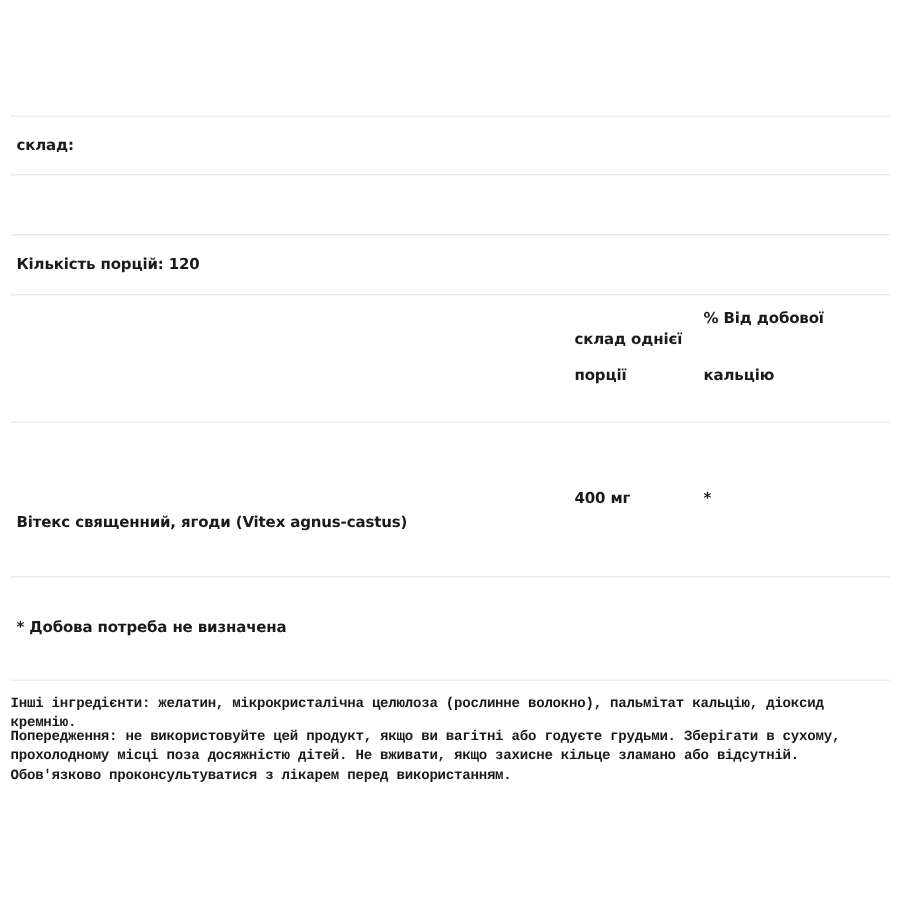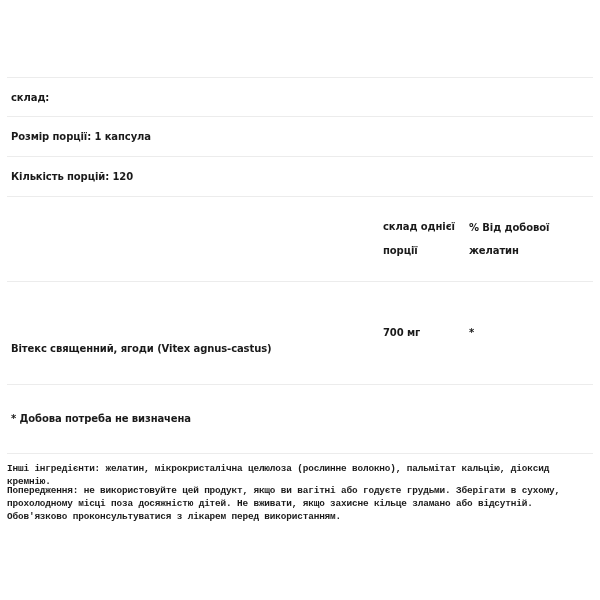--- a/index.html
+++ b/index.html
@@ -10,33 +10,32 @@
   .txt { position:absolute; font-size:10px; font-weight:bold; letter-spacing:-0.1px; white-space:nowrap; }
   .para { position:absolute; left:7px; width:586px; font-size:9.4px; font-weight:bold; line-height:13px; letter-spacing:-0.15px;font-family:Liberation Mono, monospace; }
 </style>
 </head>
 <body>
 
 <div class="page">
   <div class="divider" style="top:77px"></div>
   <div class="txt" style="left:11px;top:92px">склад:</div>
   <div class="divider" style="top:116px"></div>
-  <div class="txt" style="left:11px;top:131px">Розмір порції: 1 капсула</div>
   <div class="divider" style="top:156px"></div>
   <div class="txt" style="left:11px;top:171px">Кількість порцій: 120</div>
   <div class="divider" style="top:196px"></div>
 
   <div class="txt" style="left:383px;top:221px">склад однієї</div>
   <div class="txt" style="left:383px;top:245px">порції</div>
-  <div class="txt" style="left:469px;top:222px">% Від добової</div>
-  <div class="txt" style="left:469px;top:245px">желатин</div>
+  <div class="txt" style="left:469px;top:207px">% Від добової</div>
+  <div class="txt" style="left:469px;top:245px">кальцію</div>
   <div class="divider" style="top:281px"></div>
 
   <div class="txt" style="left:11px;top:343px">Вітекс священний, ягоди (Vitex agnus-castus)</div>
-  <div class="txt" style="left:383px;top:327px">700 мг</div>
+  <div class="txt" style="left:383px;top:327px">400 мг</div>
   <div class="txt" style="left:469px;top:327px">*</div>
   <div class="divider" style="top:384px"></div>
 
   <div class="txt" style="left:11px;top:413px">* Добова потреба не визначена</div>
   <div class="divider" style="top:453px"></div>
 
   <div class="para" style="top:462px">Інші інгредієнти: желатин, мікрокристалічна целюлоза (рослинне волокно), пальмітат кальцію, діоксид кремнію.</div>
   <div class="para" style="top:484px">Попередження: не використовуйте цей продукт, якщо ви вагітні або годуєте грудьми. Зберігати в сухому, прохолодному місці поза досяжністю дітей. Не вживати, якщо захисне кільце зламано або відсутній. Обов'язково проконсультуватися з лікарем перед використанням.</div>
 </div>
 

